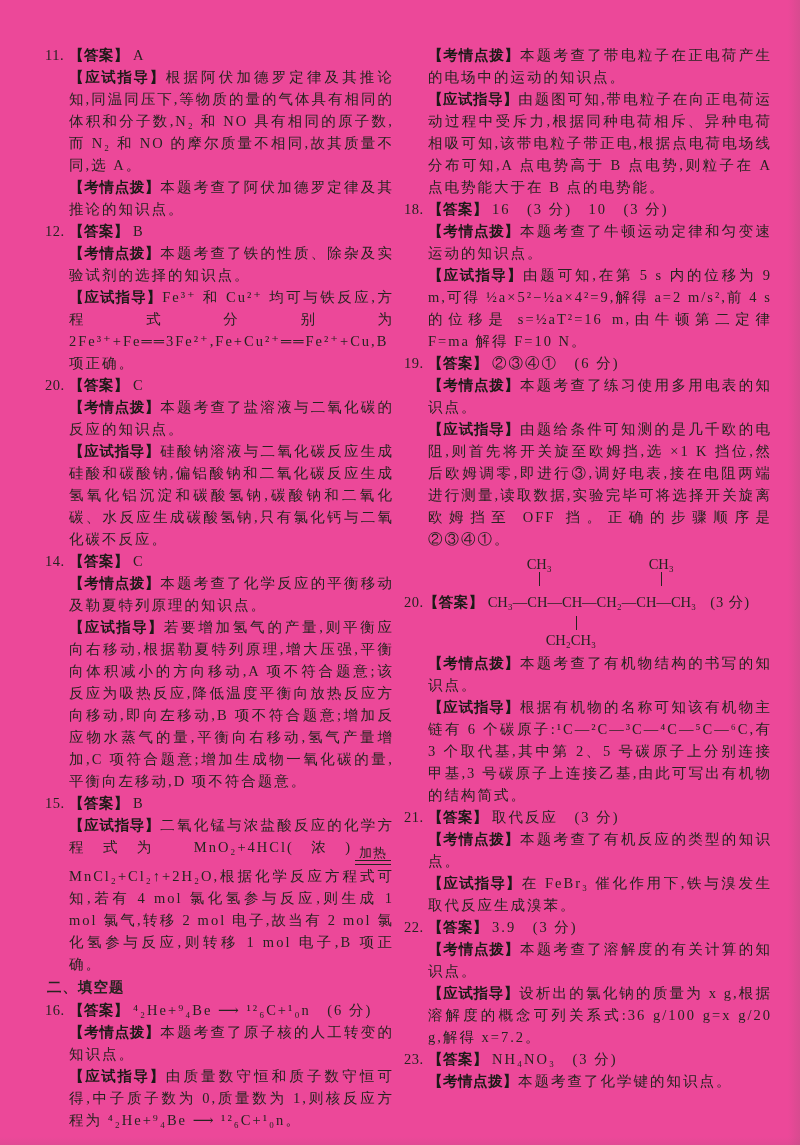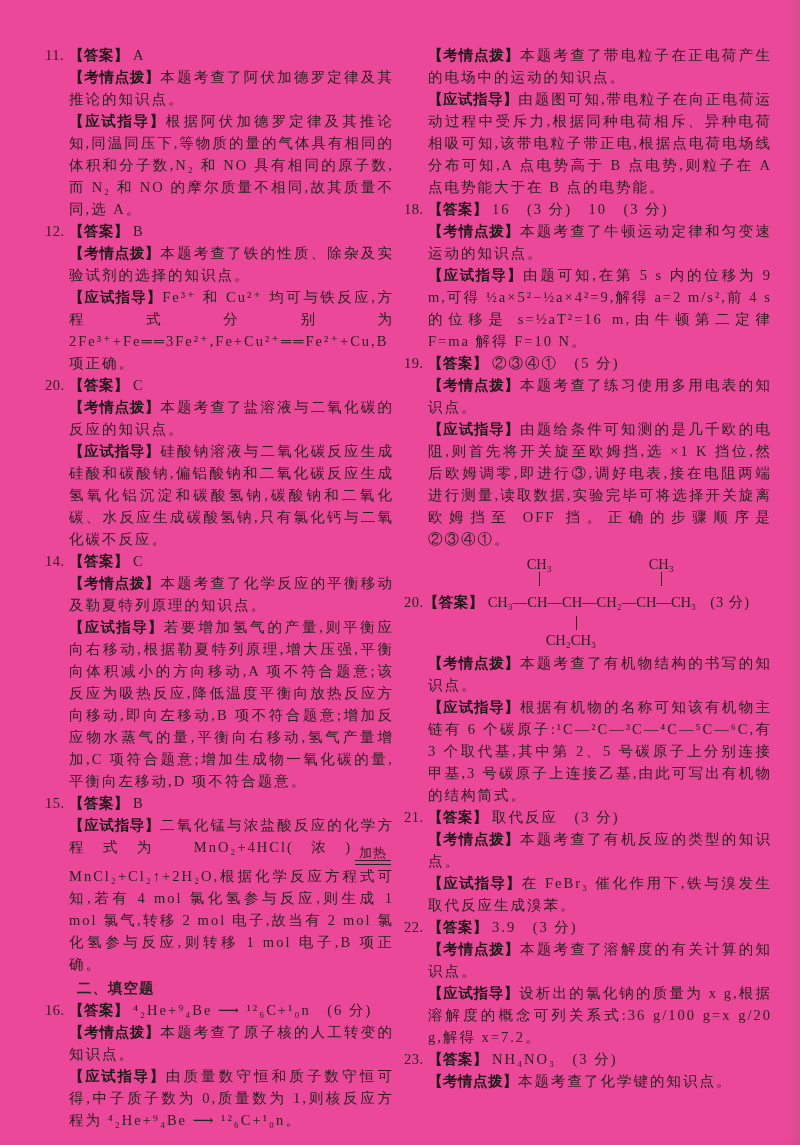--- a/index.html
+++ b/index.html
@@ -32,22 +32,22 @@
   .blk .num{
     position:absolute;left:0;top:0;letter-spacing:0.5px;
   }
   .tag{
     font-family:"Liberation Sans","DejaVu Sans",sans-serif;
     font-weight:700;letter-spacing:0.5px;color:#1c1a17;
   }
   .txt.ans{margin-left:4px;}
   .section{
     padding-left:2px;margin-top:2px;
-    font-family:Liberation Sans, sans-serif;
-    font-weight:700;letter-spacing:1px;margin-left:30px;
+    font-family:Liberation Mono, monospace;
+    font-weight:700;letter-spacing:1px;
   }
   
   .overeq{
     display:inline-flex;flex-direction:column;align-items:center;
     vertical-align:-5px;margin:0 3px;letter-spacing:0;
   }
   .overlbl{font-style:normal;font-size:13px;line-height:11px;letter-spacing:1px;}
   .eqdbl{
     width:36px;height:3px;margin-top:2px;
     border-top:1.4px solid #262420;border-bottom:1.4px solid #262420;
@@ -72,22 +72,22 @@
   .b-tb{top:21px;left:173px;}
   .b-bt{bottom:21px;left:88px;}
   .score{margin-left:14px;letter-spacing:1px;}
 </style>
 </head>
 <body>
 
 <div class="page" style="background: #ec4899; color: rgb(38, 36, 32);">
   <div class="col" id="col-left">
       <div class="blk item"><span class="num">11.</span><b class="tag">【答案】</b><span class="txt ans">A</span></div>
+      <div class="blk para"><b class="tag">【应试指导】</b><span class="txt">根据阿伏加德罗定律及其推论知,同温同压下,等物质的量的气体具有相同的体积和分子数,N₂ 和 NO 具有相同的原子数,而 N₂ 和 NO 的摩尔质量不相同,故其质量不同,选 A。</span></div>
       <div class="blk para"><b class="tag">【考情点拨】</b><span class="txt">本题考查了阿伏加德罗定律及其推论的知识点。</span></div>
-      <div class="blk para"><b class="tag">【应试指导】</b><span class="txt">根据阿伏加德罗定律及其推论知,同温同压下,等物质的量的气体具有相同的体积和分子数,N₂ 和 NO 具有相同的原子数,而 N₂ 和 NO 的摩尔质量不相同,故其质量不同,选 A。</span></div>
       <div class="blk item"><span class="num">12.</span><b class="tag">【答案】</b><span class="txt ans">B</span></div>
       <div class="blk para"><b class="tag">【考情点拨】</b><span class="txt">本题考查了铁的性质、除杂及实验试剂的选择的知识点。</span></div>
       <div class="blk para"><b class="tag">【应试指导】</b><span class="txt">Fe³⁺ 和 Cu²⁺ 均可与铁反应,方程式分别为 2Fe³⁺+Fe══3Fe²⁺,Fe+Cu²⁺══Fe²⁺+Cu,B 项正确。</span></div>
       <div class="blk item"><span class="num">20.</span><b class="tag">【答案】</b><span class="txt ans">C</span></div>
       <div class="blk para"><b class="tag">【考情点拨】</b><span class="txt">本题考查了盐溶液与二氧化碳的反应的知识点。</span></div>
       <div class="blk para"><b class="tag">【应试指导】</b><span class="txt">硅酸钠溶液与二氧化碳反应生成硅酸和碳酸钠,偏铝酸钠和二氧化碳反应生成氢氧化铝沉淀和碳酸氢钠,碳酸钠和二氧化碳、水反应生成碳酸氢钠,只有氯化钙与二氧化碳不反应。</span></div>
       <div class="blk item"><span class="num">14.</span><b class="tag">【答案】</b><span class="txt ans">C</span></div>
       <div class="blk para"><b class="tag">【考情点拨】</b><span class="txt">本题考查了化学反应的平衡移动及勒夏特列原理的知识点。</span></div>
       <div class="blk para"><b class="tag">【应试指导】</b><span class="txt">若要增加氢气的产量,则平衡应向右移动,根据勒夏特列原理,增大压强,平衡向体积减小的方向移动,A 项不符合题意;该反应为吸热反应,降低温度平衡向放热反应方向移动,即向左移动,B 项不符合题意;增加反应物水蒸气的量,平衡向右移动,氢气产量增加,C 项符合题意;增加生成物一氧化碳的量,平衡向左移动,D 项不符合题意。</span></div>
       <div class="blk item"><span class="num">15.</span><b class="tag">【答案】</b><span class="txt ans">B</span></div>
@@ -99,21 +99,21 @@
       <div class="blk item"><span class="num">16.</span><b class="tag">【答案】</b><span class="txt ans">⁴₂He+⁹₄Be ⟶ ¹²₆C+¹₀n　(6 分)</span></div>
       <div class="blk para"><b class="tag">【考情点拨】</b><span class="txt">本题考查了原子核的人工转变的知识点。</span></div>
       <div class="blk para"><b class="tag">【应试指导】</b><span class="txt">由质量数守恒和质子数守恒可得,中子质子数为 0,质量数为 1,则核反应方程为 ⁴₂He+⁹₄Be ⟶ ¹²₆C+¹₀n。</span></div>
     </div>
   <div class="col" id="col-right">
       <div class="blk para"><b class="tag">【考情点拨】</b><span class="txt">本题考查了带电粒子在正电荷产生的电场中的运动的知识点。</span></div>
       <div class="blk para"><b class="tag">【应试指导】</b><span class="txt">由题图可知,带电粒子在向正电荷运动过程中受斥力,根据同种电荷相斥、异种电荷相吸可知,该带电粒子带正电,根据点电荷电场线分布可知,A 点电势高于 B 点电势,则粒子在 A 点电势能大于在 B 点的电势能。</span></div>
       <div class="blk item"><span class="num">18.</span><b class="tag">【答案】</b><span class="txt ans">16　(3 分)　10　(3 分)</span></div>
       <div class="blk para"><b class="tag">【考情点拨】</b><span class="txt">本题考查了牛顿运动定律和匀变速运动的知识点。</span></div>
       <div class="blk para"><b class="tag">【应试指导】</b><span class="txt">由题可知,在第 5 s 内的位移为 9 m,可得 ½a×5²−½a×4²=9,解得 a=2 m/s²,前 4 s 的位移是 s=½aT²=16 m,由牛顿第二定律 F=ma 解得 F=10 N。</span></div>
-      <div class="blk item"><span class="num">19.</span><b class="tag">【答案】</b><span class="txt ans">②③④①　(5 分)</span></div>
+      <div class="blk item"><span class="num">19.</span><b class="tag">【答案】</b><span class="txt ans">②③④①　(6 分)</span></div>
       <div class="blk para"><b class="tag">【考情点拨】</b><span class="txt">本题考查了练习使用多用电表的知识点。</span></div>
       <div class="blk para"><b class="tag">【应试指导】</b><span class="txt">由题给条件可知测的是几千欧的电阻,则首先将开关旋至欧姆挡,选 ×1 K 挡位,然后欧姆调零,即进行③,调好电表,接在电阻两端进行测量,读取数据,实验完毕可将选择开关旋离欧姆挡至 OFF 挡。正确的步骤顺序是②③④①。</span></div>
       <div class="structblk">
         <span class="num">20.</span>
         <b class="tag">【答案】</b>
         <span class="struct"><span class="s-main">CH₃—CH—CH—CH₂—CH—CH₃</span><span class="s-top s-ta">CH₃</span><span class="s-top s-tb">CH₃</span><span class="bond b-ta"></span><span class="bond b-tb"></span><span class="bond b-bt"></span><span class="s-bot">CH₂CH₃</span></span>
         <span class="score">(3 分)</span>
       </div>
       <div class="blk para"><b class="tag">【考情点拨】</b><span class="txt">本题考查了有机物结构的书写的知识点。</span></div>
       <div class="blk para"><b class="tag">【应试指导】</b><span class="txt">根据有机物的名称可知该有机物主链有 6 个碳原子:¹C—²C—³C—⁴C—⁵C—⁶C,有 3 个取代基,其中第 2、5 号碳原子上分别连接甲基,3 号碳原子上连接乙基,由此可写出有机物的结构简式。</span></div>

